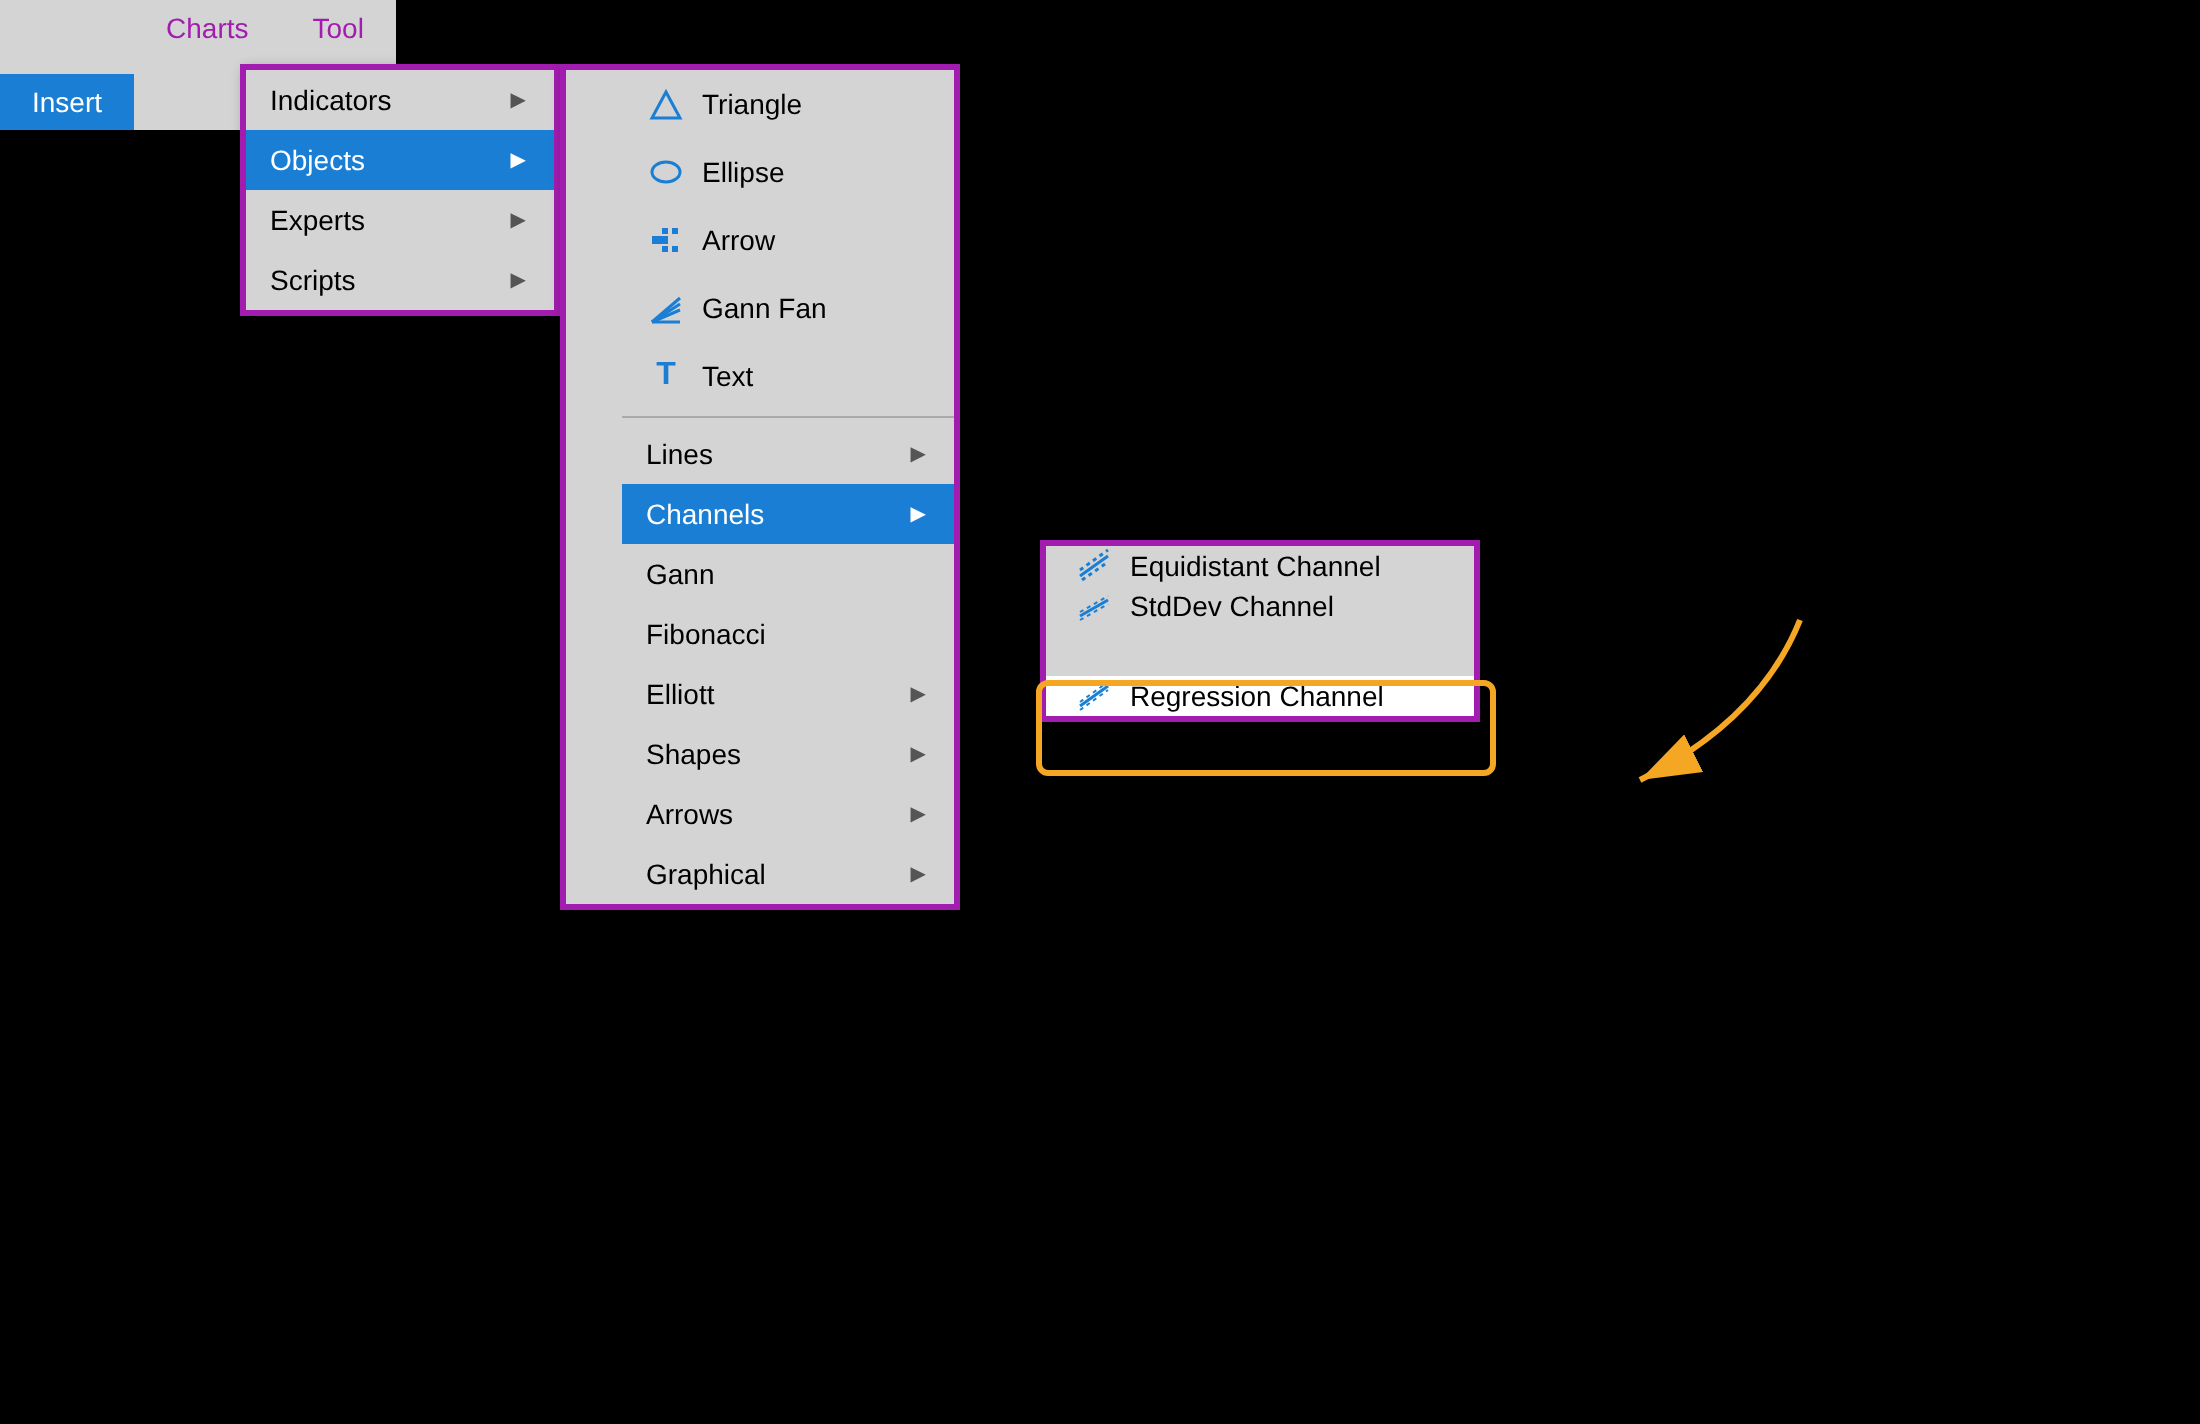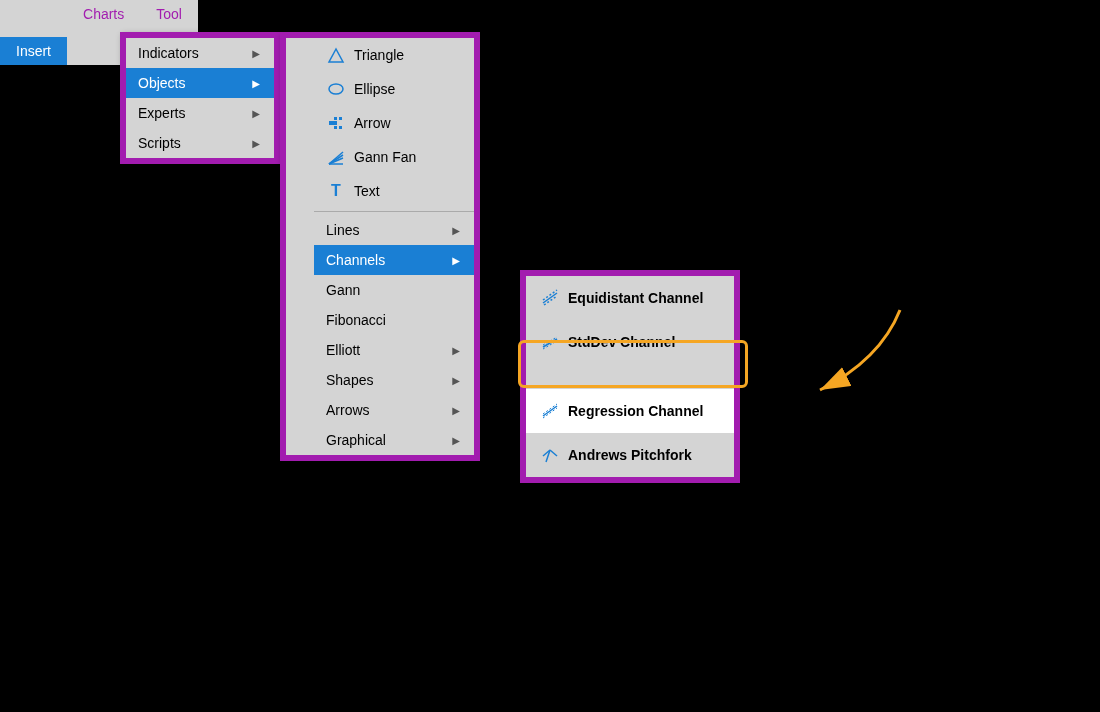--- a/index.html
+++ b/index.html
@@ -32,21 +32,21 @@
     .menu-bar-item.active {
       background: #1a7fd4;
       color: #fff;
       margin-top: 37px;
     }
 
     
     .dropdown {
       position: absolute;
       background: #d4d4d4;
-      border: 6px solid #a21caf;
+      border: 3px solid #a21caf;
       min-width: 160px;
       box-shadow: 2px 2px 6px rgba(0,0,0,0.3);
     }
 
     .dropdown-item {
       display: flex;
       align-items: center;
       justify-content: space-between;
       padding: 7px 14px 7px 12px;
       cursor: pointer;
@@ -130,22 +130,21 @@
     
     .annotation-arrow {
       position: absolute;
       top: 300px;
       left: 720px;
       pointer-events: none;
       z-index: 101;
     }
 
     .channels-submenu .dropdown-item {
-      padding: 12px 14px;
-      font-weight: bold;
+      padding: 0 14px;
     }
 
     .regression-item {
       background: #fff !important;
       color: #000 !important;
     }
 
     .regression-item .icon {
       color: #1a7fd4 !important;
     }
@@ -338,32 +337,20 @@
         <svg width="18" height="18" viewBox="0 0 18 18">
           <line x1="2" y1="14" x2="16" y2="4" stroke="#1a7fd4" stroke-width="1.5"></line>
           <line x1="2" y1="16" x2="16" y2="6" stroke="#1a7fd4" stroke-width="1" stroke-dasharray="2,2"></line>
           <line x1="2" y1="12" x2="16" y2="2" stroke="#1a7fd4" stroke-width="1" stroke-dasharray="2,2"></line>
         </svg>
       </span>
       <span>Regression Channel</span>
     </span>
   </div>
 
-  <div class="dropdown-item">
-    <span class="item-left">
-      <span class="icon">
-        <svg width="18" height="18" viewBox="0 0 18 18">
-          <line x1="5" y1="16" x2="9" y2="4" stroke="#1a7fd4" stroke-width="1.5"></line>
-          <line x1="9" y1="4" x2="2" y2="10" stroke="#1a7fd4" stroke-width="1.5"></line>
-          <line x1="9" y1="4" x2="16" y2="10" stroke="#1a7fd4" stroke-width="1.5"></line>
-        </svg>
-      </span>
-      <span>Andrews Pitchfork</span>
-    </span>
-  </div>
 </div>
 
 <div class="regression-highlight"></div>
 
 <svg class="annotation-arrow" width="200" height="120" viewBox="0 0 200 120">
   <defs>
     <marker id="arrowhead" markerWidth="10" markerHeight="7" refX="10" refY="3.5" orient="auto">
       <polygon points="0 0, 10 3.5, 0 7" fill="#f5a623"></polygon>
     </marker>
   </defs>

